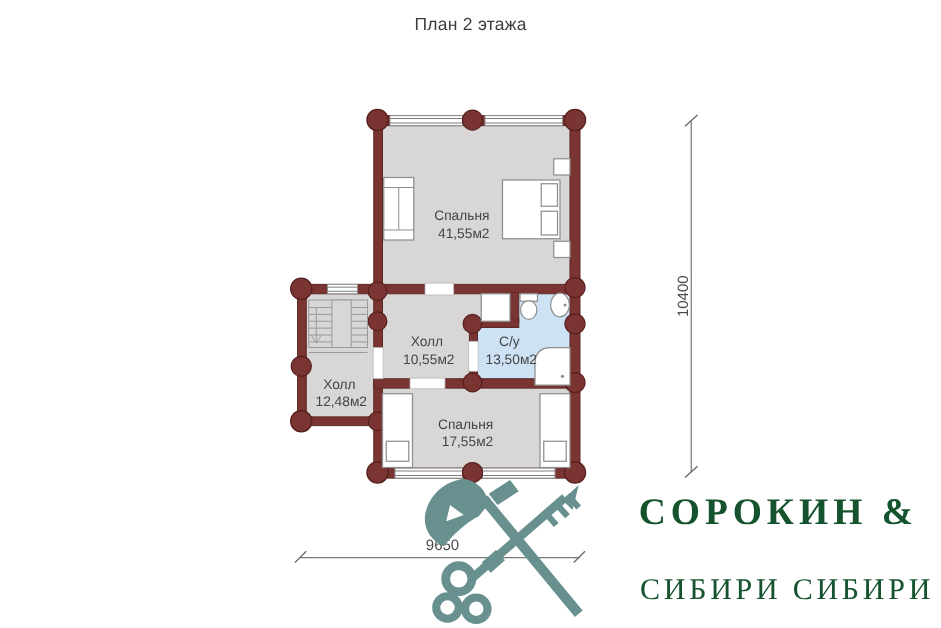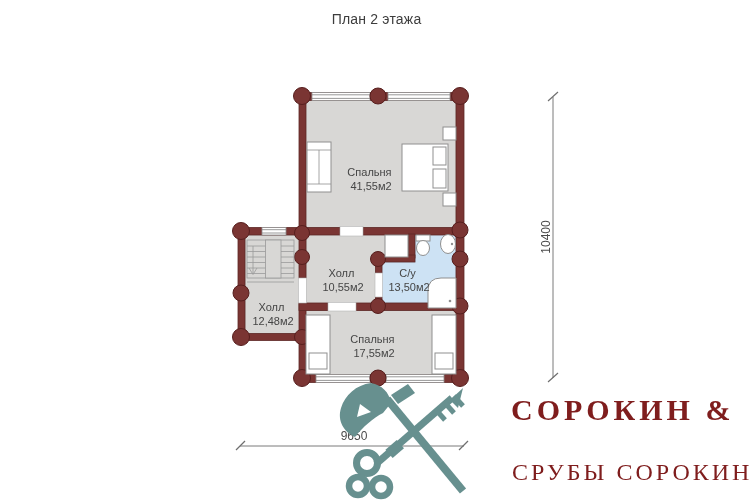--- a/index.html
+++ b/index.html
@@ -19,21 +19,21 @@
   .stair{stroke:#9a9a9a;stroke-width:0.8;fill:none;}
   .stairfill{fill:#d8d7d5;stroke:#9a9a9a;stroke-width:0.8;}
   .doorgap{fill:#ffffff;stroke:#b5b5b5;stroke-width:0.6;}
   .dim{stroke:#7a7a7a;stroke-width:1;}
   .dimtick{stroke:#6f6f6f;stroke-width:1.2;}
   .dimtext{font-family:"Liberation Sans",sans-serif;font-size:12px;fill:#4b4b4b;}
   .roomname{font-family:"Liberation Sans",sans-serif;font-size:11px;fill:#454545;text-anchor:middle;}
   .logo-shape{fill:#67908f;}
   .logo-ring{fill:none;stroke:#67908f;}
   .logo-stroke{stroke:#67908f;fill:none;}
-  .logo-text{position:absolute;color:#7f1d1d;white-space:nowrap;line-height:1;}
+  .logo-text{position:absolute;color:#14532d;white-space:nowrap;line-height:1;}
   #logo-line1{left:511px;top:393px;font:bold 30px "Liberation Serif",serif;letter-spacing:4px;}
   #logo-line2{left:511px;top:424px;font:bold 30px "Liberation Serif",serif;letter-spacing:3px;}
   #logo-line3{left:512px;top:459px;font:normal 24px "Liberation Serif",serif;letter-spacing:3px;}
 </style>
 </head>
 <body>
 
 <div id="page">
 
   <div id="plan-title">План 2 этажа</div>
@@ -224,15 +224,15 @@
         <line x1="454" y1="396" x2="463" y2="406"></line>
       </g>
 
       <circle class="logo-ring" cx="367" cy="463" r="10.5" stroke-width="7"></circle>
       <circle class="logo-ring" cx="358" cy="486" r="9" stroke-width="6.5"></circle>
       <circle class="logo-ring" cx="381" cy="487" r="9" stroke-width="6.5"></circle>
     </g>
   </svg>
 
   <div class="logo-text" id="logo-line1">СОРОКИН &amp;</div>
-  <div class="logo-text" id="logo-line3">СРУБЫ СОРОКИН</div>
+  <div class="logo-text" id="logo-line3">СИБИРИ СИБИРИ</div>
 
 </div>
 
 </body></html>

